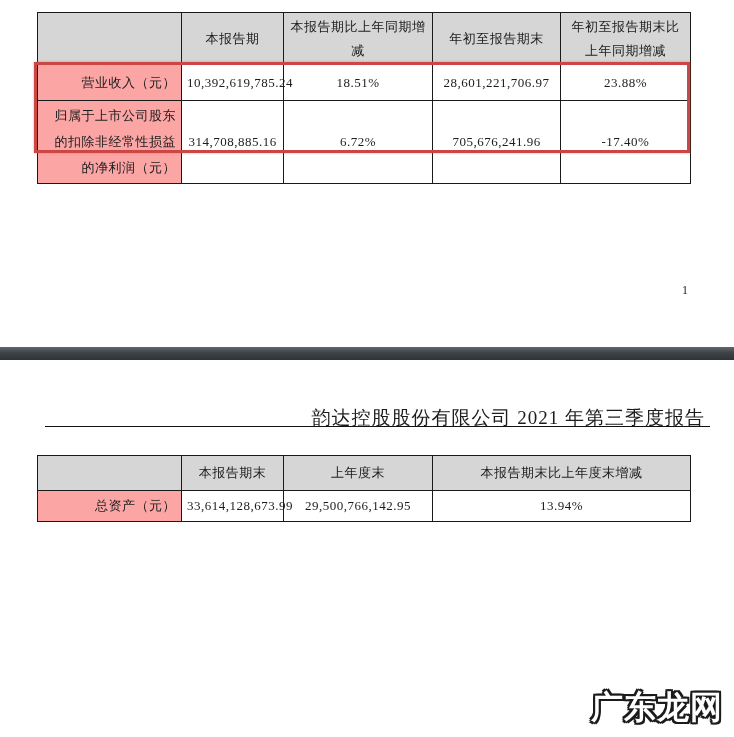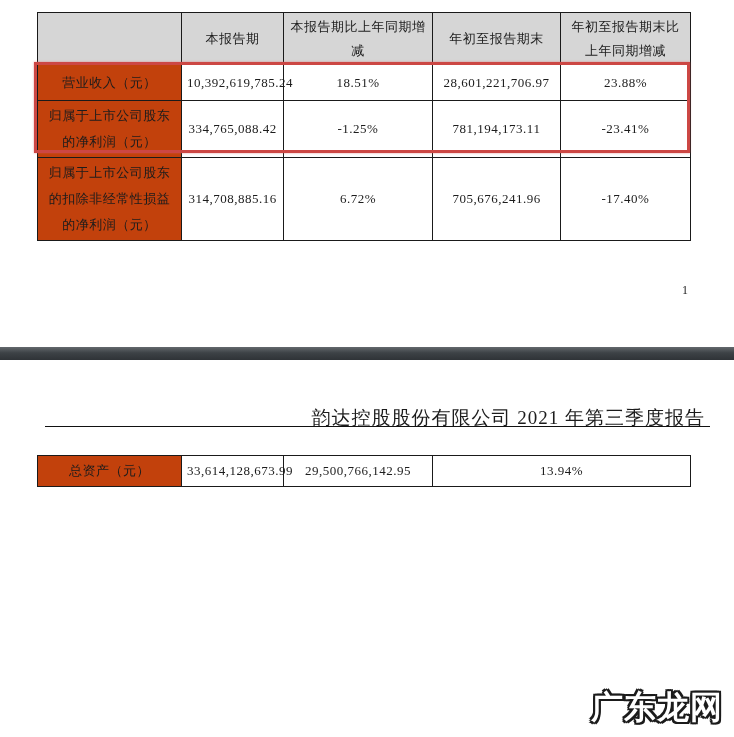--- a/index.html
+++ b/index.html
@@ -15,21 +15,21 @@
     font-size:13px;
     border-radius:8px;
   }
   table.fin td{
     border:1px solid #1a1a1a;
     padding:2px 5px;
     vertical-align:middle;
     letter-spacing:0.5px;
   }
   td.h{background:#d6d6d6;text-align:center;line-height:1.8;}
-  td.l{background:#c2410c;text-align:center;line-height:2.0;padding-left:7px;}
+  td.l{background:#fca5a5;text-align:right;line-height:2.0;padding-left:7px;}
   td.v{background:#ffffff;text-align:center;}
   td.g{background:#d6d6d6;text-align:center;}
   #table1{top:12px;}
   #table2{top:455px;}
   
   #highlight-box{
     position:absolute;left:34px;top:62px;width:650px;height:85px;
     border:3px solid #cc4744;
     box-shadow:0 0 2px rgba(220,90,90,.6);
     pointer-events:none;
@@ -83,27 +83,20 @@
     <td class="h">年初至报告期末</td>
     <td class="h">年初至报告期末比上年同期增减</td>
   </tr>
   <tr style="height:36px">
     <td class="l">营业收入（元）</td>
     <td class="v">10,392,619,785.24</td>
     <td class="v">18.51%</td>
     <td class="v">28,601,221,706.97</td>
     <td class="v">23.88%</td>
   </tr>
-  <tr style="height:54px">
-    <td class="l">归属于上市公司股东的净利润（元）</td>
-    <td class="v">334,765,088.42</td>
-    <td class="v">-1.25%</td>
-    <td class="v">781,194,173.11</td>
-    <td class="v">-23.41%</td>
-  </tr>
   <tr style="height:79px">
     <td class="l">归属于上市公司股东的扣除非经常性损益的净利润（元）</td>
     <td class="v">314,708,885.16</td>
     <td class="v">6.72%</td>
     <td class="v">705,676,241.96</td>
     <td class="v">-17.40%</td>
   </tr>
 </tbody>
   </table>
 
@@ -118,20 +111,26 @@
 
 <table class="fin" id="table2">
   <colgroup>
     <col style="width:144px">
       <col style="width:102px">
       <col style="width:149px">
     <col style="width:128px">
       <col style="width:130px">
   </colgroup>
   <tbody>
+  <tr style="height:35px">
+    <td class="h"></td>
+    <td class="h">本报告期末</td>
+    <td class="h">上年度末</td>
+    <td class="h" colspan="2">本报告期末比上年度末增减</td>
+  </tr>
   <tr style="height:31px">
     <td class="l">总资产（元）</td>
     <td class="v">33,614,128,673.99</td>
     <td class="v">29,500,766,142.95</td>
     <td class="v" colspan="2">13.94%</td>
   </tr>
 
 </tbody>
   </table>
 

